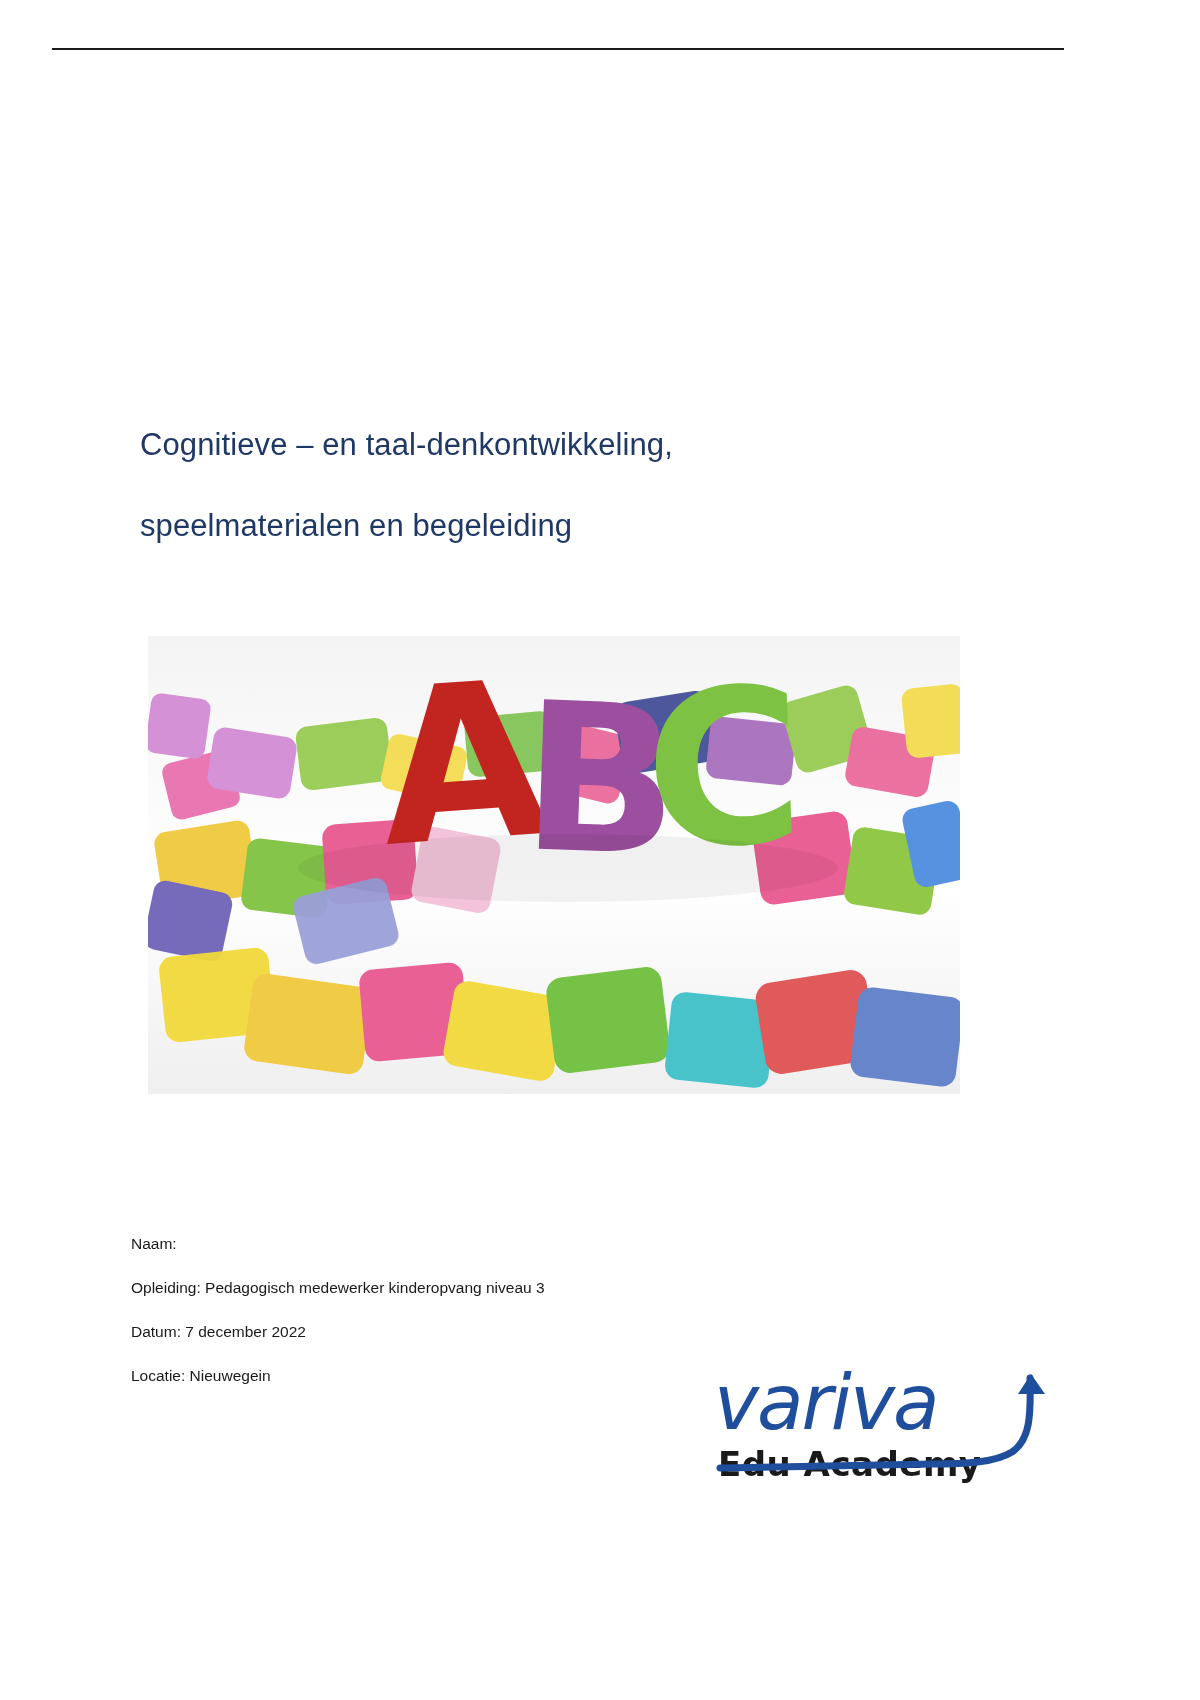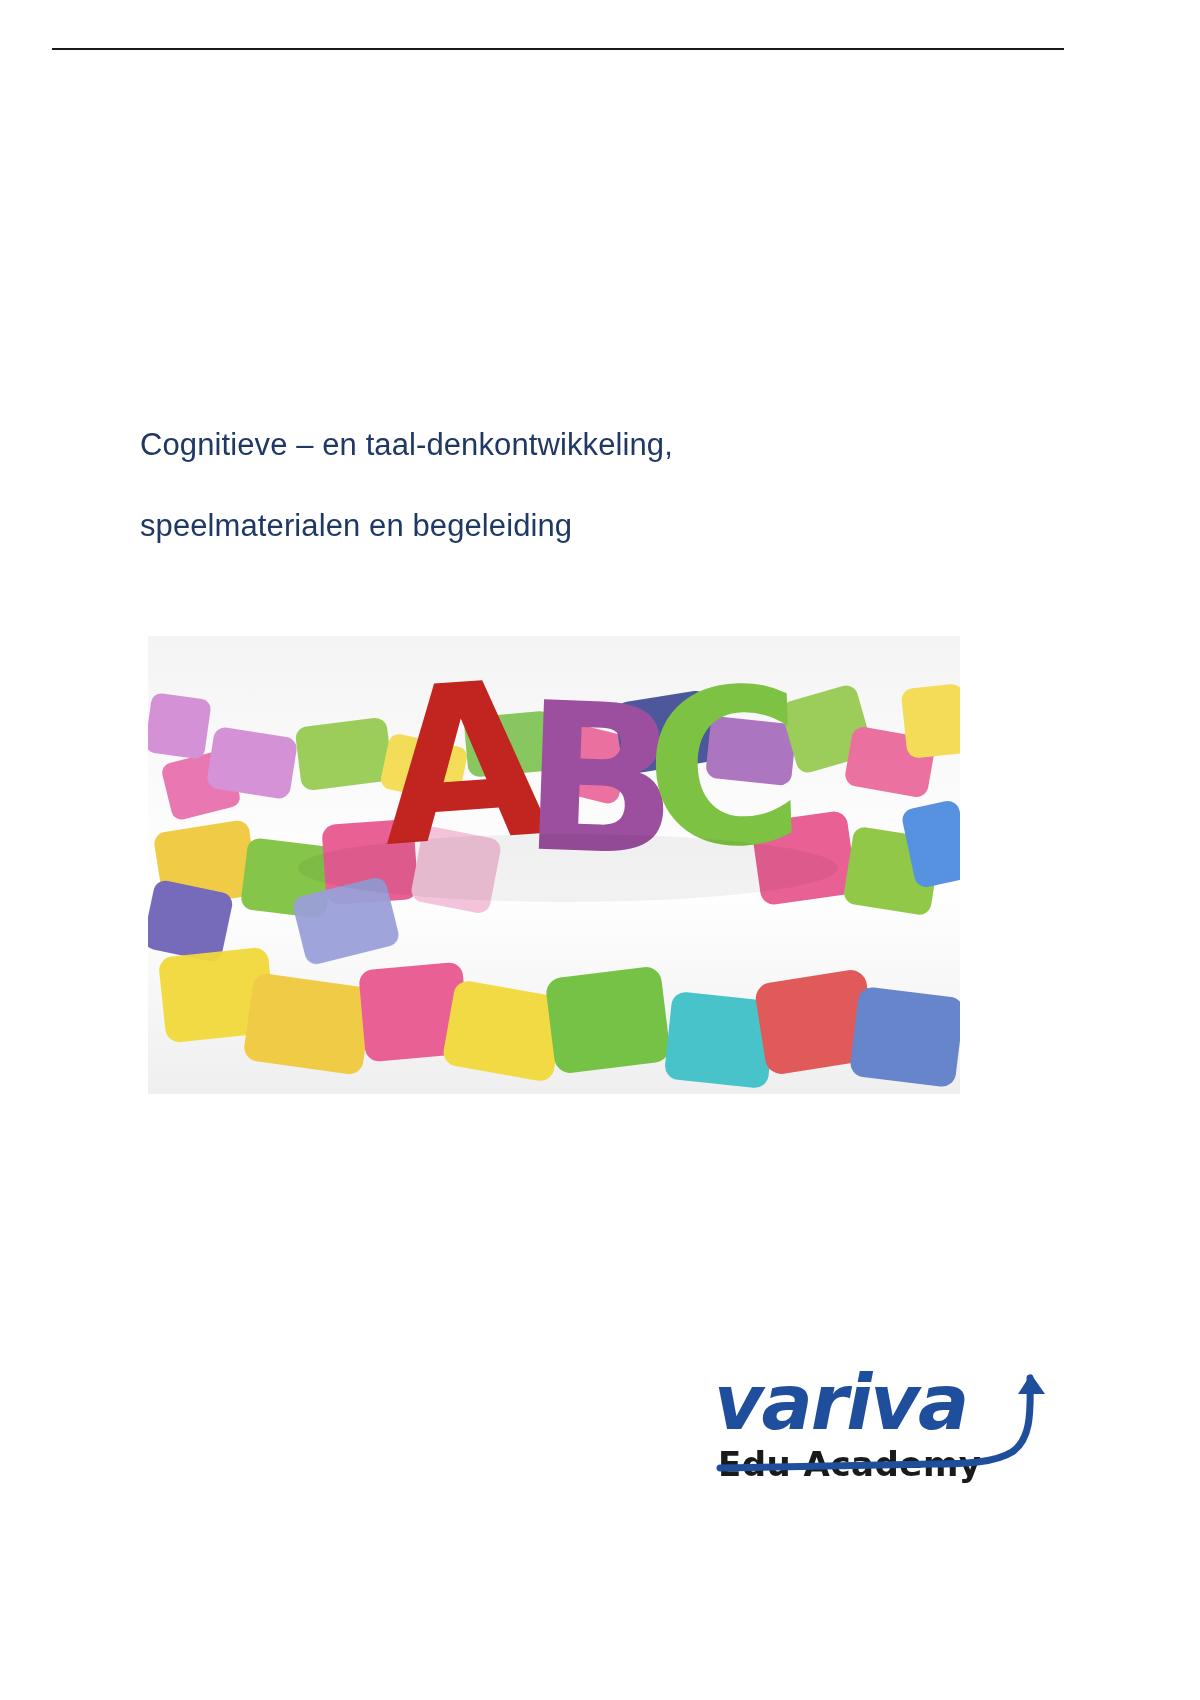--- a/index.html
+++ b/index.html
@@ -73,21 +73,21 @@
     width: 370px;
     height: 150px;
   }
   .logo-word {
     position: absolute;
     left: 14px;
     top: 2px;
     font-family: "DejaVu Sans", sans-serif;
     font-size: 76px;
     font-style: italic;
-    font-weight: bold;
+    font-weight: normal;
     color: #1f4e9c;
     letter-spacing: -2px;
   }
   .logo-sub {
     position: absolute;
     left: 18px;
     top: 88px;
     font-family: "DejaVu Sans", sans-serif;
     font-size: 34px;
     font-weight: bold;
@@ -173,20 +173,26 @@
         </g>
         <g transform="translate(500,210) rotate(-2)">
           <text x="0" y="0" font-family="DejaVu Sans, sans-serif" font-size="215" font-weight="bold" fill="#7dc242">C</text>
         </g>
       </g>
 
       <ellipse cx="420" cy="232" rx="270" ry="34" fill="#000000" opacity="0.05"></ellipse>
     </svg>
   </div>
 
+  <div class="meta-block">
+    <div class="meta-line">Naam:</div>
+    <div class="meta-line">Opleiding: Pedagogisch medewerker kinderopvang niveau 3</div>
+    <div class="meta-line">Datum: 7 december 2022</div>
+    <div class="meta-line">Locatie: Nieuwegein</div>
+  </div>
 
   <div class="logo">
     <div class="logo-word">variva</div>
     <div class="logo-sub">Edu Academy</div>
     <svg class="logo-swoosh" viewBox="0 0 370 150" xmlns="http://www.w3.org/2000/svg">
       <path d="M330 22 C331 60, 330 84, 312 96 C296 106, 268 108, 232 108 L20 112" fill="none" stroke="#1f4e9c" stroke-width="7" stroke-linecap="round"></path>
       <path d="M318 38 L331 18 L345 38 Z" fill="#1f4e9c"></path>
     </svg>
   </div>
 

